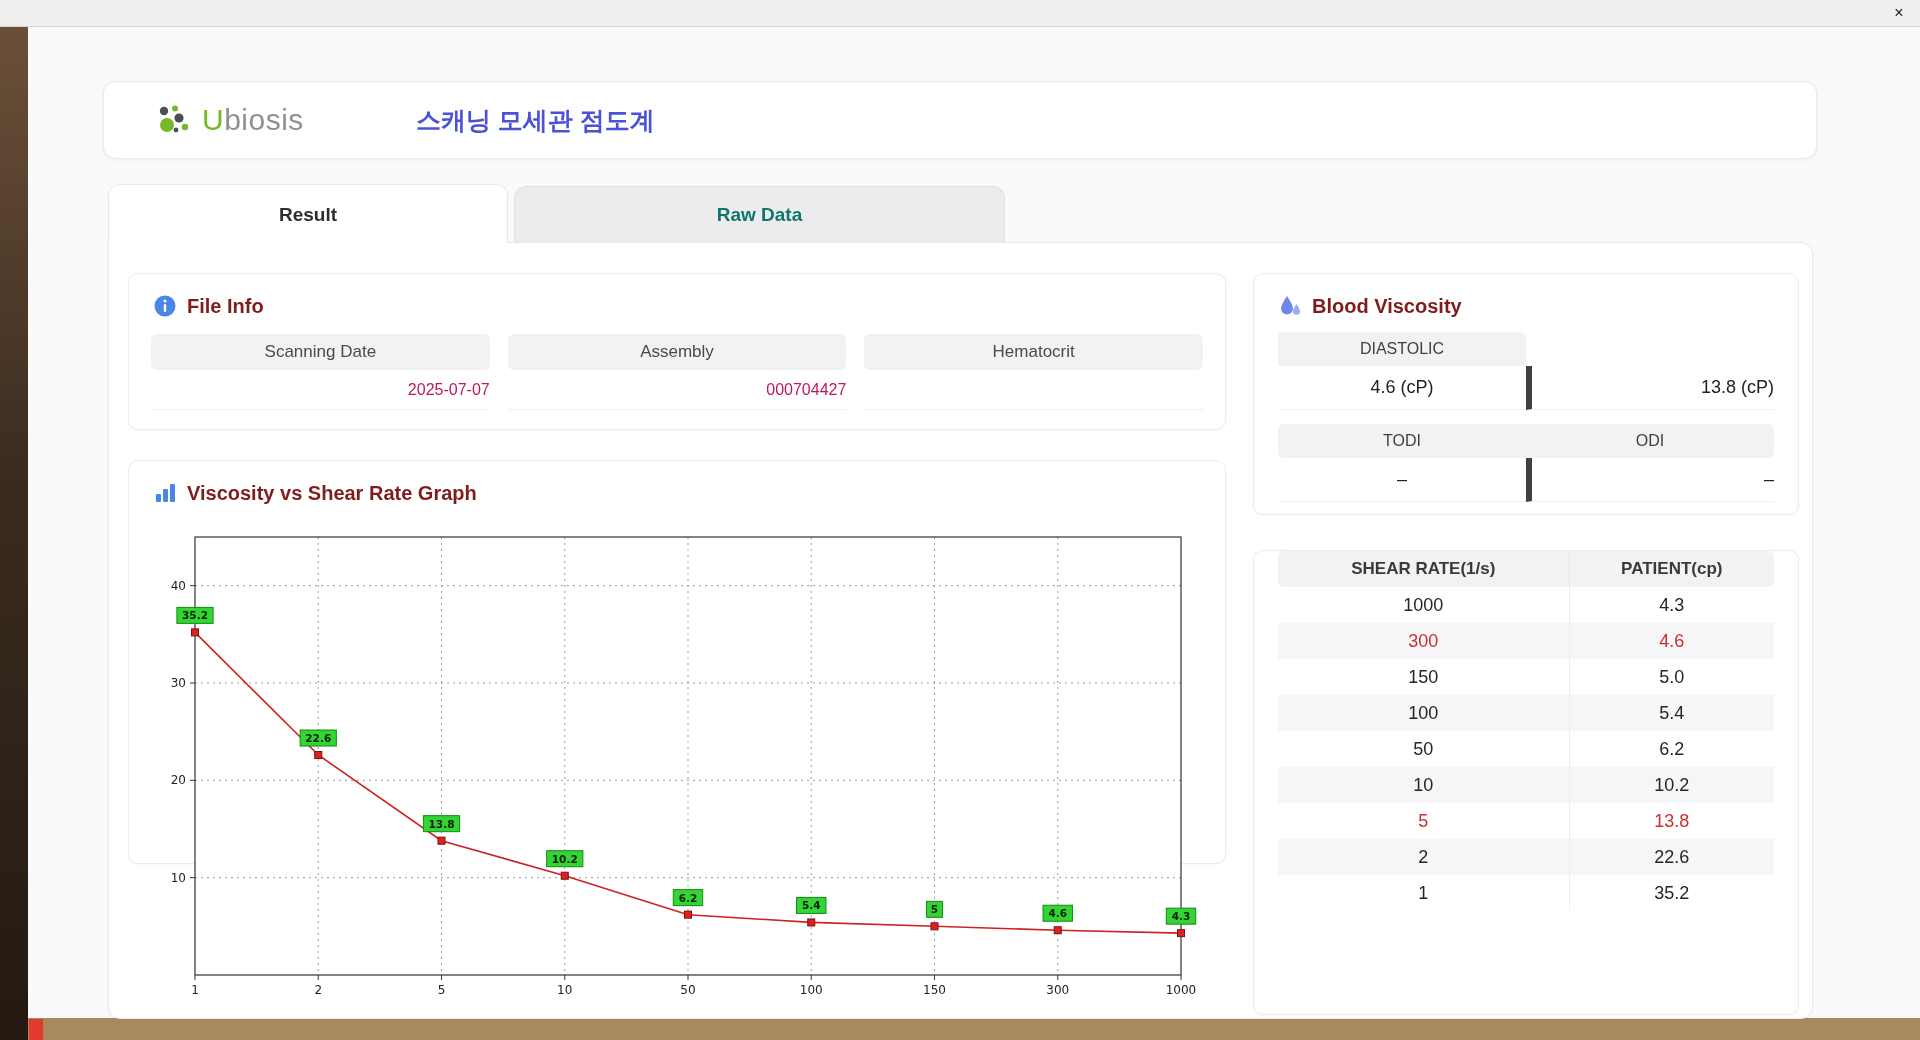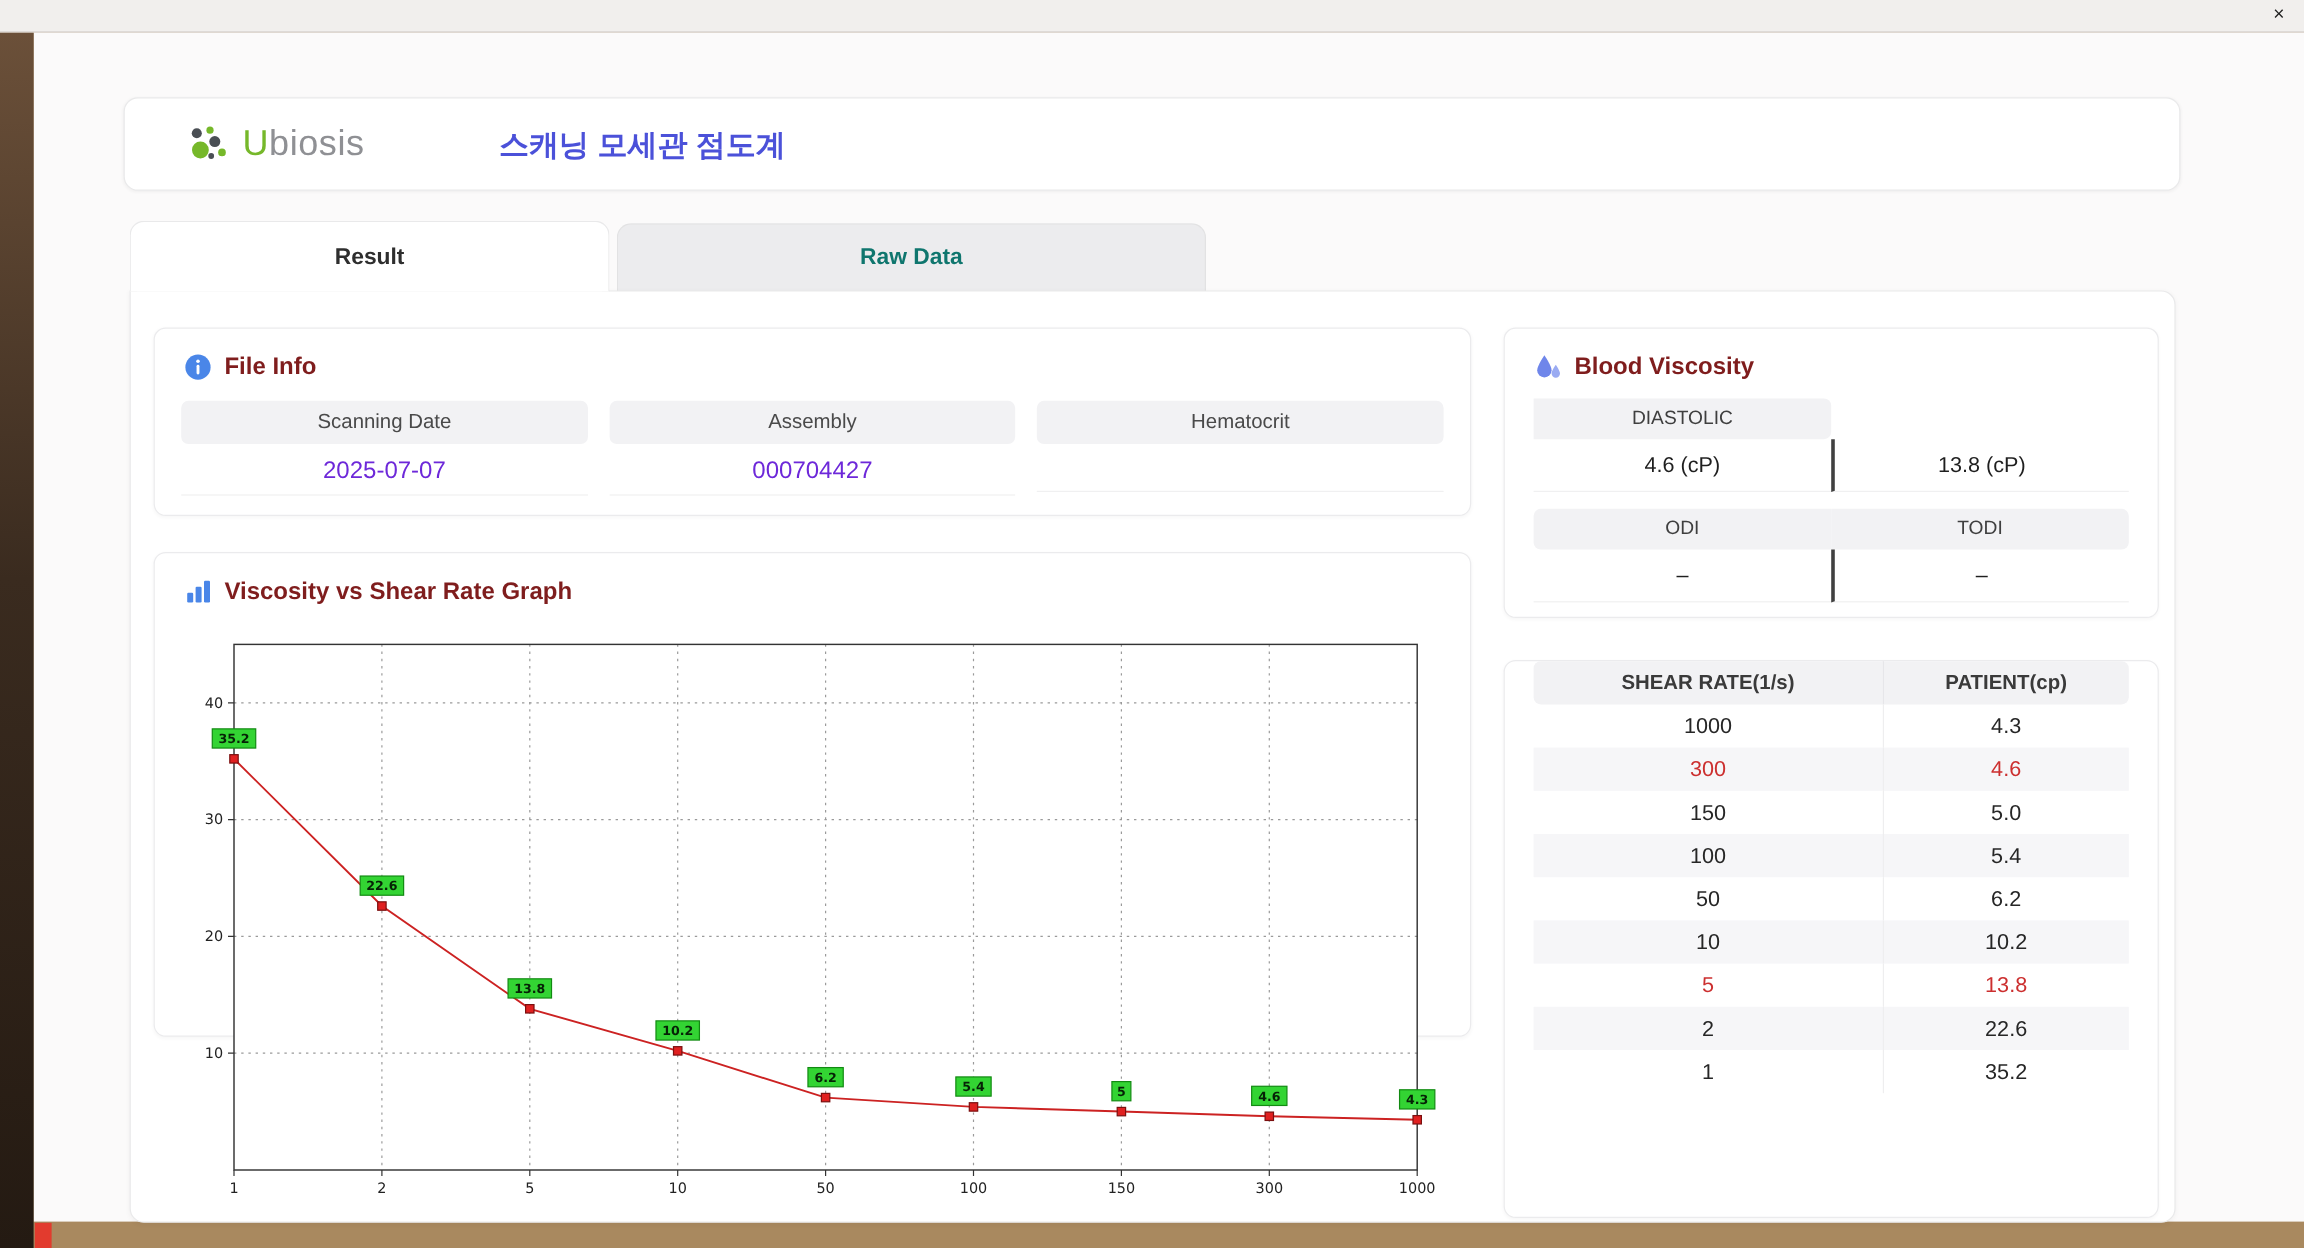--- a/index.html
+++ b/index.html
@@ -81,37 +81,37 @@
   .shear-card      { left:1144px; top:307px; width:546px; height:465px; }
 
   
   .fields-row { display:flex; gap:18px; padding:2px 22px 0 22px; }
   .field { flex:1; }
   .field-label {
     background:#f2f2f4; border-radius:6px; text-align:center;
     padding:8px 0; font-size:17px; color:#4a4a4a;
   }
   .field-value {
-    text-align:center; padding:11px 0 8px 0; font-size:20px; color:#6d28d9;
+    text-align:right; padding:11px 0 8px 0; font-size:16px; color:#be185d;
     border-bottom:1px solid #f0f0f1; min-height:40px;
   }
   
   .bv-grid { margin:0 24px; }
   .bv-row { display:grid; grid-template-columns:1fr 1fr; }
   .bv-head {
     background:#f2f2f4; text-align:center; font-size:16px; color:#3f3f3f;
     padding:8px 0; font-weight:500;
   }
   .bv-head:first-child { border-radius:6px 0 0 6px; }
   .bv-head:last-child  { border-radius:0 6px 6px 0; }
   .bv-val {
     text-align:center; font-size:18px; color:#1f1f1f; padding:11px 0;
     border-bottom:1px solid #f0f0f1;
   }
-  .bv-val + .bv-val { border-left:3px solid #404040; }
+  .bv-val + .bv-val { border-left:6px solid #404040;text-align:right; }
   .bv-gap { height:14px; }
   
   .shear-table { width:calc(100% - 48px); margin:0 24px; border-collapse:collapse; }
   .shear-table th {
     background:#f2f2f4; font-size:17px; font-weight:700; color:#3a3a3a;
     padding:8px 0; text-align:center;
   }
   .shear-table th:first-child { border-right:1px solid #e6e6e9; border-radius:6px 0 0 6px; }
   .shear-table th:last-child  { border-radius:0 6px 6px 0; }
   .shear-table td {
@@ -274,22 +274,22 @@
       <div class="bv-grid">
         <div class="bv-row">
           <div class="bv-head">DIASTOLIC</div>
         </div>
         <div class="bv-row">
           <div class="bv-val">4.6 (cP)</div>
           <div class="bv-val">13.8 (cP)</div>
         </div>
         <div class="bv-gap"></div>
         <div class="bv-row">
+          <div class="bv-head">TODI</div>
           <div class="bv-head">ODI</div>
-          <div class="bv-head">TODI</div>
         </div>
         <div class="bv-row">
           <div class="bv-val">–</div>
           <div class="bv-val">–</div>
         </div>
       </div>
     </div>
 
     <div class="card shear-card">
       <table class="shear-table">

